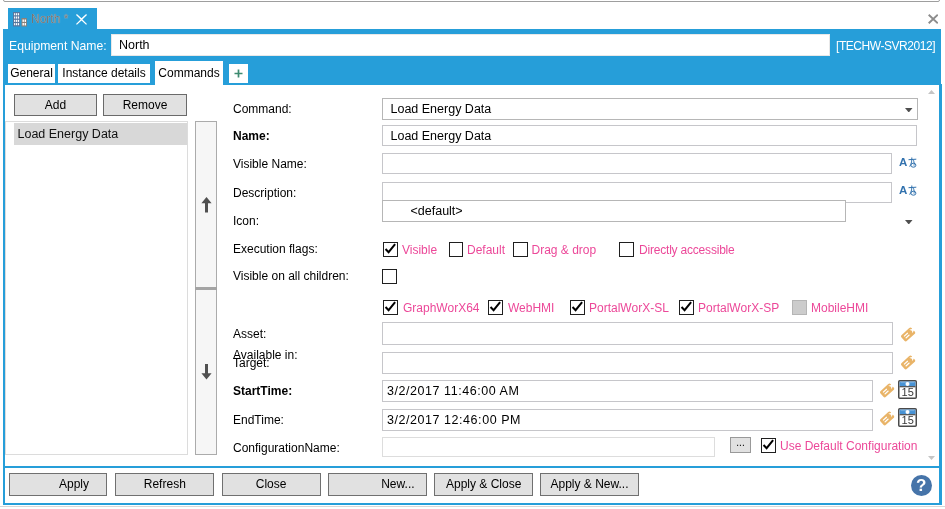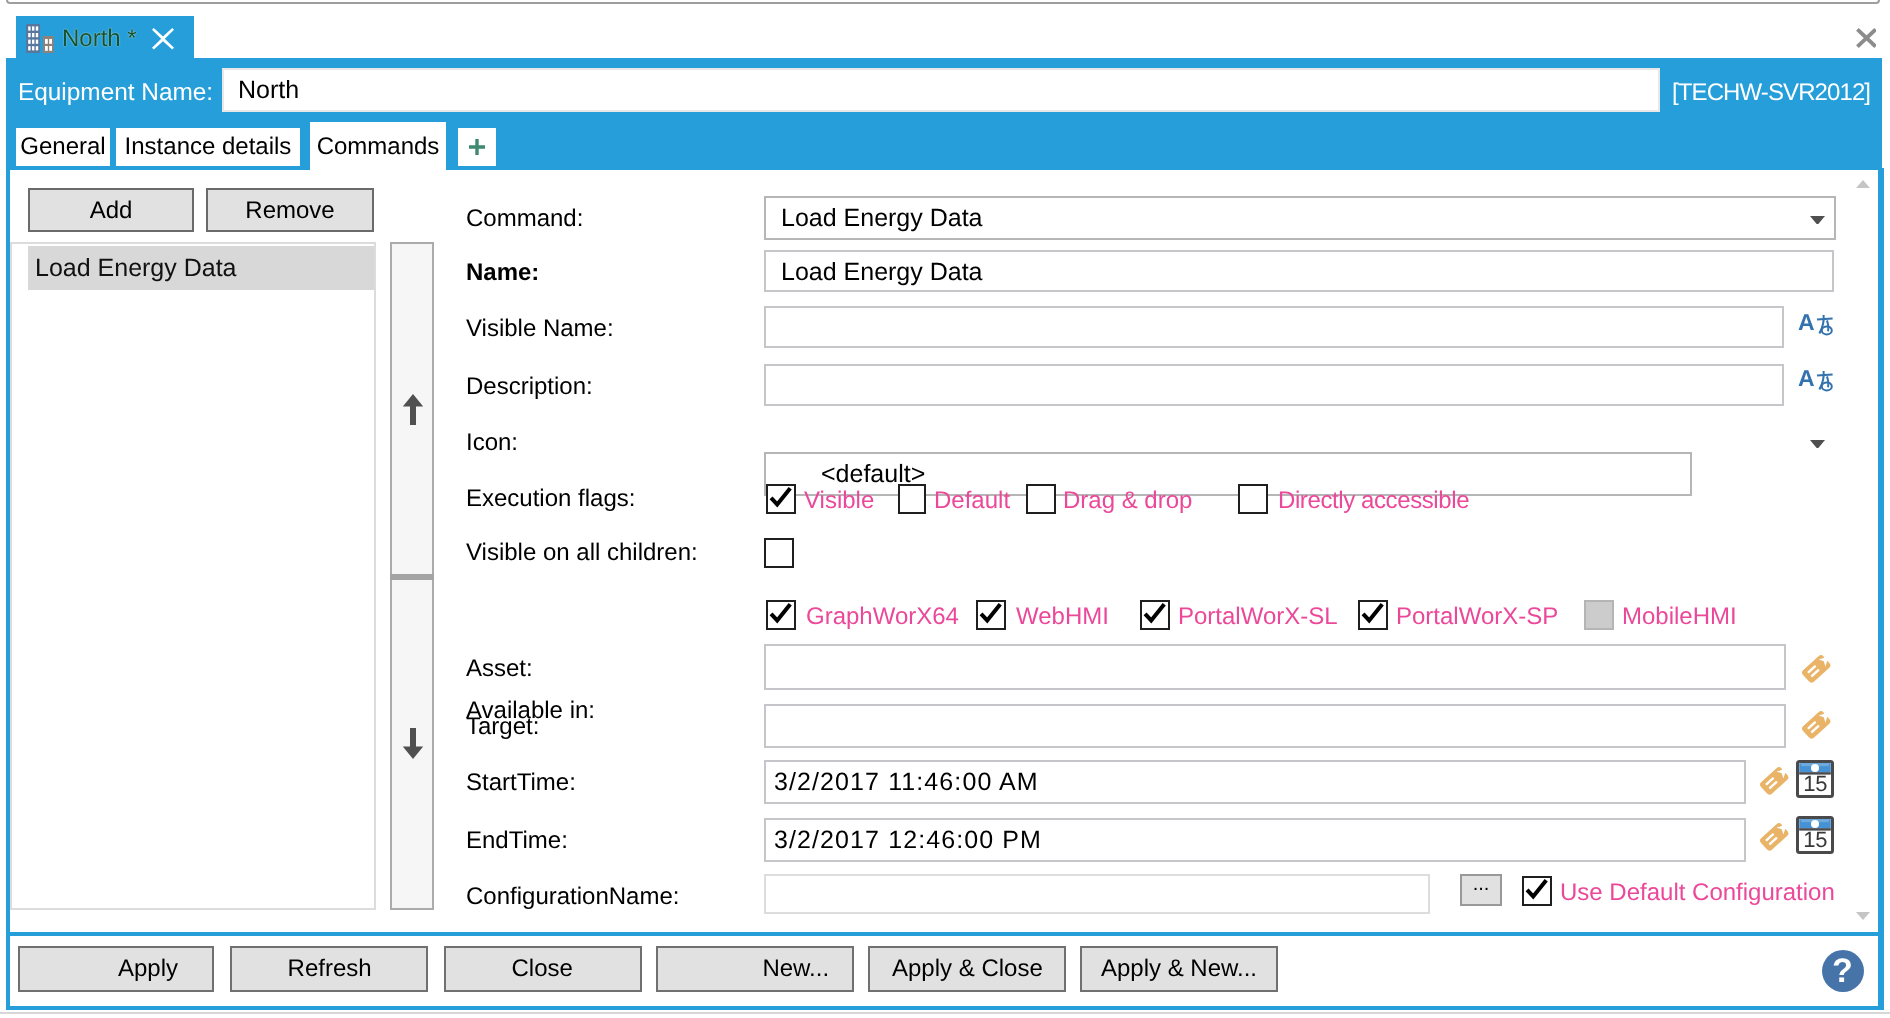--- a/index.html
+++ b/index.html
@@ -39,21 +39,21 @@
       <rect x="4.9" y="7.8" width="1.2" height="2.1" fill="#fff"></rect>
     <rect x="1.1" y="11.1" width="1.2" height="2.1" fill="#fff"></rect>
       <rect x="3" y="11.1" width="1.2" height="2.1" fill="#fff"></rect>
       <rect x="4.9" y="11.1" width="1.2" height="2.1" fill="#fff"></rect>
     <rect x="8.5" y="6" width="5.3" height="8.5" fill="#8d8178"></rect>
     <rect x="9.5" y="7.5" width="1.4" height="2.4" fill="#fff"></rect>
       <rect x="11.6" y="7.5" width="1.4" height="2.4" fill="#fff"></rect>
     <rect x="9.5" y="11" width="1.4" height="2.4" fill="#fff"></rect>
       <rect x="11.6" y="11" width="1.4" height="2.4" fill="#fff"></rect>
   </svg>
-  <div class="abs" style="left:31px; top:12px; font-size:12px; color:#14532d; text-shadow:0 0 0.7px rgba(255,255,255,0.85);">North *</div>
+  <div class="abs" style="left:31px; top:12px; font-size:12px; color:#737373; text-shadow:0 0 0.7px rgba(255,255,255,0.85);">North *</div>
   <svg class="abs" style="left:76px; top:13.5px;" width="11" height="11" viewBox="0 0 11 11">
     <path d="M0.9 0 L5.5 4.2 L10.1 0 L11 0.9 L6.4 5.4 L11 9.9 L10.1 10.8 L5.5 6.6 L0.9 10.8 L0 9.9 L4.6 5.4 L0 0.9 Z" fill="#fff"></path>
   </svg>
 
   <div class="abs blue" style="left:3px; top:29px; width:938px; height:55.5px;"></div>
   <div class="abs" style="left:9px; top:39px; font-size:12.2px; color:#fff;">Equipment Name:</div>
   <div class="abs" style="left:111px; top:34px; width:719px; height:22px; background:#fff; border:1px solid #e8e8e8;"></div>
   <div class="abs" style="left:119px; top:38px; font-size:12.5px; color:#000;">North</div>
   <div class="abs" style="left:836px; top:39px; font-size:12px; letter-spacing:-0.45px; color:#fff; white-space:nowrap;">[TECHW-SVR2012]</div>
 
@@ -89,21 +89,21 @@
   <div class="abs lbl" style="left:233px; top:98px;">Command:</div>
   <div class="abs lbl" style="left:233px; top:125px; font-weight:bold;">Name:</div>
   <div class="abs lbl" style="left:233px; top:153px;">Visible Name:</div>
   <div class="abs lbl" style="left:233px; top:181.5px;">Description:</div>
   <div class="abs lbl" style="left:233px; top:210px;">Icon:</div>
   <div class="abs lbl" style="left:233px; top:242px; line-height:14px;">Execution flags:</div>
   <div class="abs lbl" style="left:233px; top:269px; line-height:14px;">Visible on all children:</div>
   <div class="abs lbl" style="left:233px; top:300px; line-height:14px;margin-top:48px;">Available in:</div>
   <div class="abs lbl" style="left:233px; top:322.5px;">Asset:</div>
   <div class="abs lbl" style="left:233px; top:352px;">Target:</div>
-  <div class="abs lbl" style="left:233px; top:379.5px;">StartTime:</div>
+  <div class="abs lbl" style="left:233px; top:379.5px;font-weight:bold;">StartTime:</div>
   <div class="abs lbl" style="left:233px; top:408.5px;">EndTime:</div>
   <div class="abs lbl" style="left:233px; top:437px;">ConfigurationName:</div>
 
   <div class="abs tbox" style="left:381.5px; top:98px; width:536px; height:22px; border-color:#b6b6b6;">Load Energy Data</div>
   <svg class="abs" style="left:905px; top:107.5px;" width="7.5" height="4.5" viewBox="0 0 7.5 4.5">
       <path d="M0 0 L7.5 0 L3.75 4.5 Z" fill="#4f4f4f"></path>
     </svg>
 
   <div class="abs tbox" style="left:381.5px; top:125px; width:535px; height:21px;">Load Energy Data</div>
 
@@ -120,21 +120,21 @@
   <div class="abs tbox" style="left:381.5px; top:181.5px; width:510px; height:21px;"></div>
   <div class="abs aa" style="left:899px; top:185px;">A<svg width="9" height="11" viewBox="0 0 9 11" style="margin-left:1px;">
         <g stroke="#3272ae" fill="none" stroke-width="1">
           <path d="M0.5 2.7 L8.3 2.2"></path>
           <path d="M3.8 0.5 C4.1 3.3 3.5 6.4 1.7 9.7"></path>
           <path d="M5.5 3.2 C6.1 5.2 6.4 7.0 6.0 8.6"></path>
           <ellipse cx="5.4" cy="8.2" rx="2.5" ry="2.0"></ellipse>
         </g>
       </svg></div>
 
-  <div class="abs tbox" style="left:381.5px; top:226px; width:464px; height:22px; border-color:#b6b6b6; padding-left:28px;">&lt;default&gt;</div>
+  <div class="abs tbox" style="left:381.5px; top:200px; width:464px; height:22px; border-color:#b6b6b6; padding-left:28px;">&lt;default&gt;</div>
   <svg class="abs" style="left:905px; top:219.5px;" width="7.5" height="4.5" viewBox="0 0 7.5 4.5">
       <path d="M0 0 L7.5 0 L3.75 4.5 Z" fill="#4f4f4f"></path>
     </svg>
 
   <div class="cb" style="left:383px; top:242px;">
       <svg width="11.5" height="11.5" viewBox="0 0 12 12" style="overflow:visible">
         <path d="M1.6 6.2 L4.8 9.6 L11.6 1.2" stroke="#000" stroke-width="2.1" fill="none"></path>
       </svg>
     </div>
   <div class="cbt" style="left:402px; top:243px;">Visible</div>

